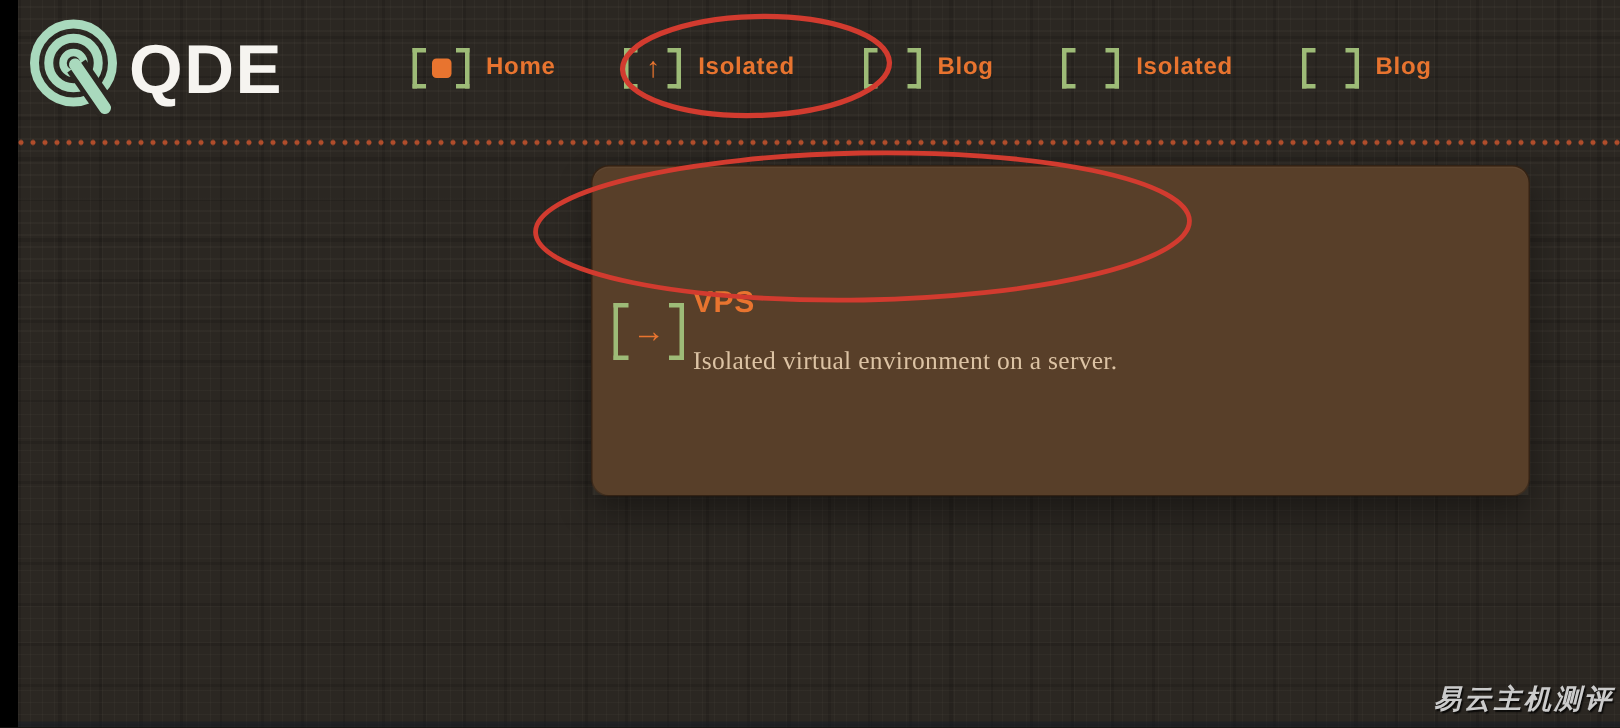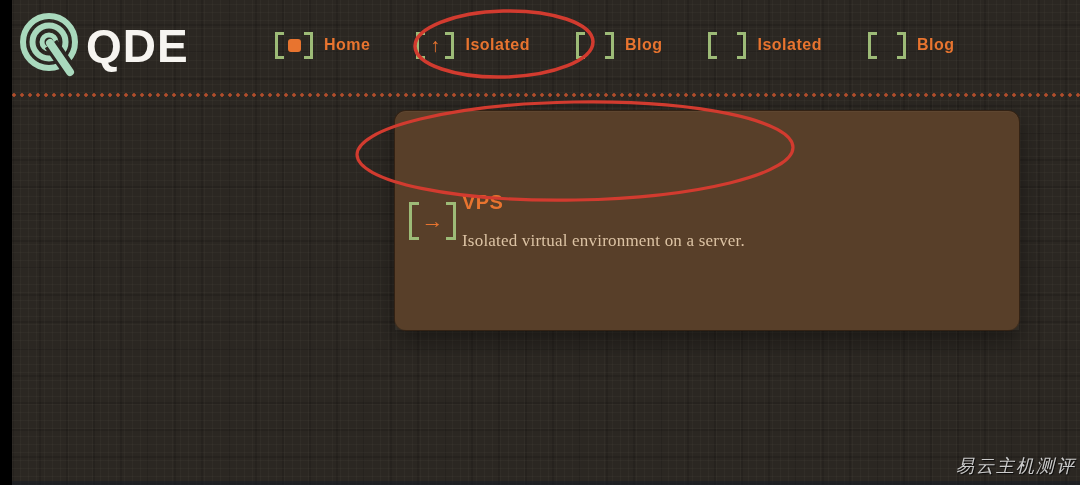--- a/index.html
+++ b/index.html
@@ -64,21 +64,21 @@
   .brkt.big .glyph{font-size:22px;}
   .dtext{display:flex;flex-direction:column;justify-content:center;gap:17px;}
   .dtitle{font-size:20px;font-weight:700;color:var(--orange);letter-spacing:.4px;}
   .ddesc{font-size:17px;color:var(--tan);letter-spacing:.2px;font-family:Liberation Serif, serif;}
   
   .anno{position:absolute;left:0;top:0;width:1080px;height:485px;pointer-events:none;}
   
   .watermark{
     position:absolute;right:16px;bottom:7px;
     font-family:"DejaVu Serif", serif;
-    font-style:italic;font-weight:400;font-size:18px;letter-spacing:2px;
+    font-style:italic;font-weight:700;font-size:18px;letter-spacing:2px;
     color:#cbcbcb;text-shadow:1px 1px 1px rgba(0,0,0,.8);
   }
   .bottom-strip{position:absolute;left:0;bottom:0;width:1080px;height:4px;background:rgba(24,30,38,.55);}
 </style>
 </head>
 <body>
 
 <div class="page">
 
   <div class="header">

